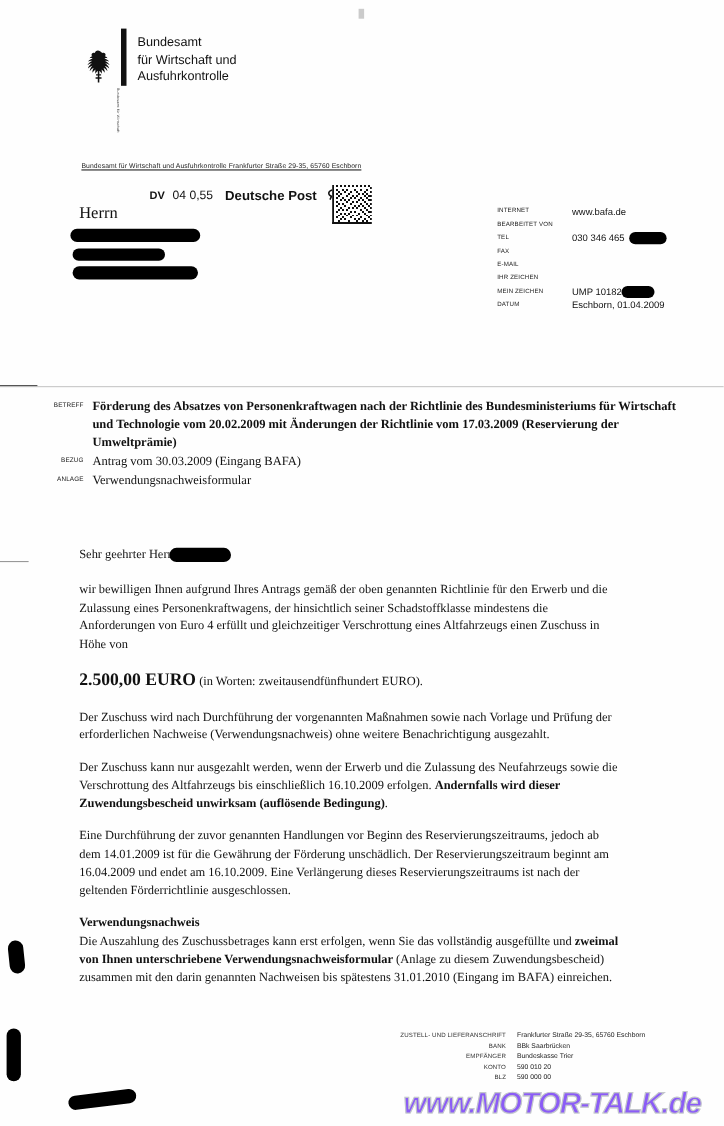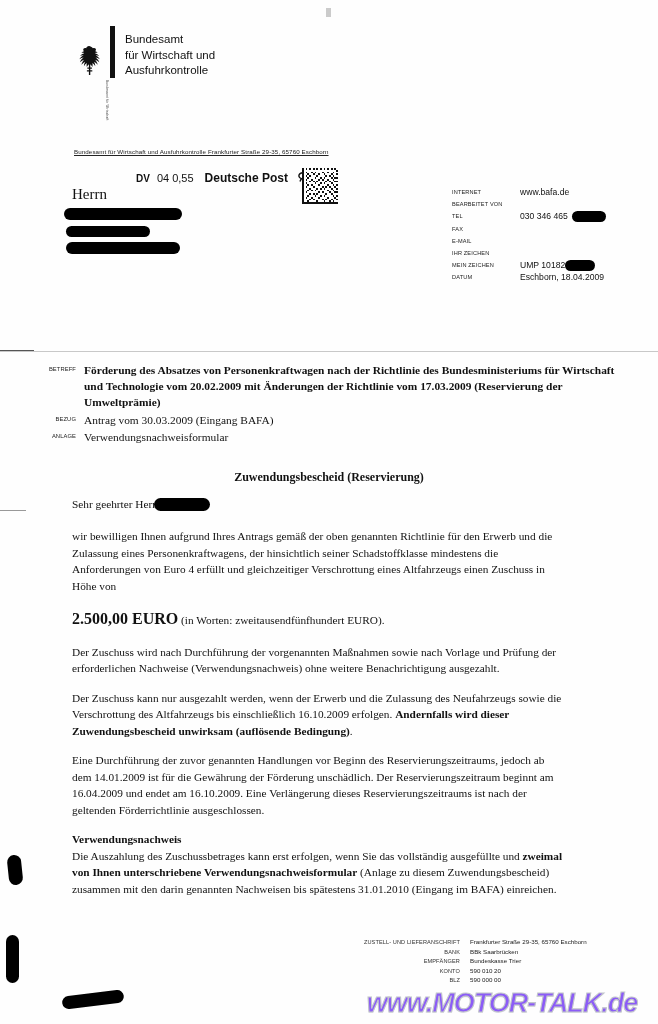--- a/index.html
+++ b/index.html
@@ -287,21 +287,21 @@
     </div>
     <div class="c-row">
       <span class="c-label">MEIN ZEICHEN</span>
       <span class="c-val">
         <span>UMP 10182</span>
         <span class="bar" style="width:30px;margin-left:-4px"></span>
       </span>
     </div>
     <div class="c-row">
       <span class="c-label">DATUM</span>
-      <span class="c-val">Eschborn, 18.04.2009</span>
+      <span class="c-val">Eschborn, 01.04.2009</span>
     </div>
   </div>
 
   <div class="fold" style="top:351px;width:658px"></div>
   <div class="fold-tick" style="left:0;top:350px"></div>
   <div class="fold-tick" style="left:0;top:510px;width:26px;opacity:.6"></div>
 
   <div class="betreff-block">
     <div class="kv">
       <span class="kv-key">BETREFF</span>
@@ -310,21 +310,20 @@
     <div class="kv">
       <span class="kv-key">BEZUG</span>
       <span class="kv-val">Antrag vom 30.03.2009 (Eingang BAFA)</span>
     </div>
     <div class="kv">
       <span class="kv-key">ANLAGE</span>
       <span class="kv-val">Verwendungsnachweisformular</span>
     </div>
   </div>
 
-  <div class="doc-title">Zuwendungsbescheid (Reservierung)</div>
 
   <div class="body">
     <div class="sal">
       <span>Sehr geehrter Herr</span>
       <span class="bar"></span>
     </div>
 
     <p>wir bewilligen Ihnen aufgrund Ihres Antrags gemäß der oben genannten Richtlinie für den Erwerb und die Zulassung eines Personenkraftwagens, der hinsichtlich seiner Schadstoffklasse mindestens die Anforderungen von Euro 4 erfüllt und gleichzeitiger Verschrottung eines Altfahrzeugs einen Zuschuss in Höhe von</p>
 
     <p class="amount">

